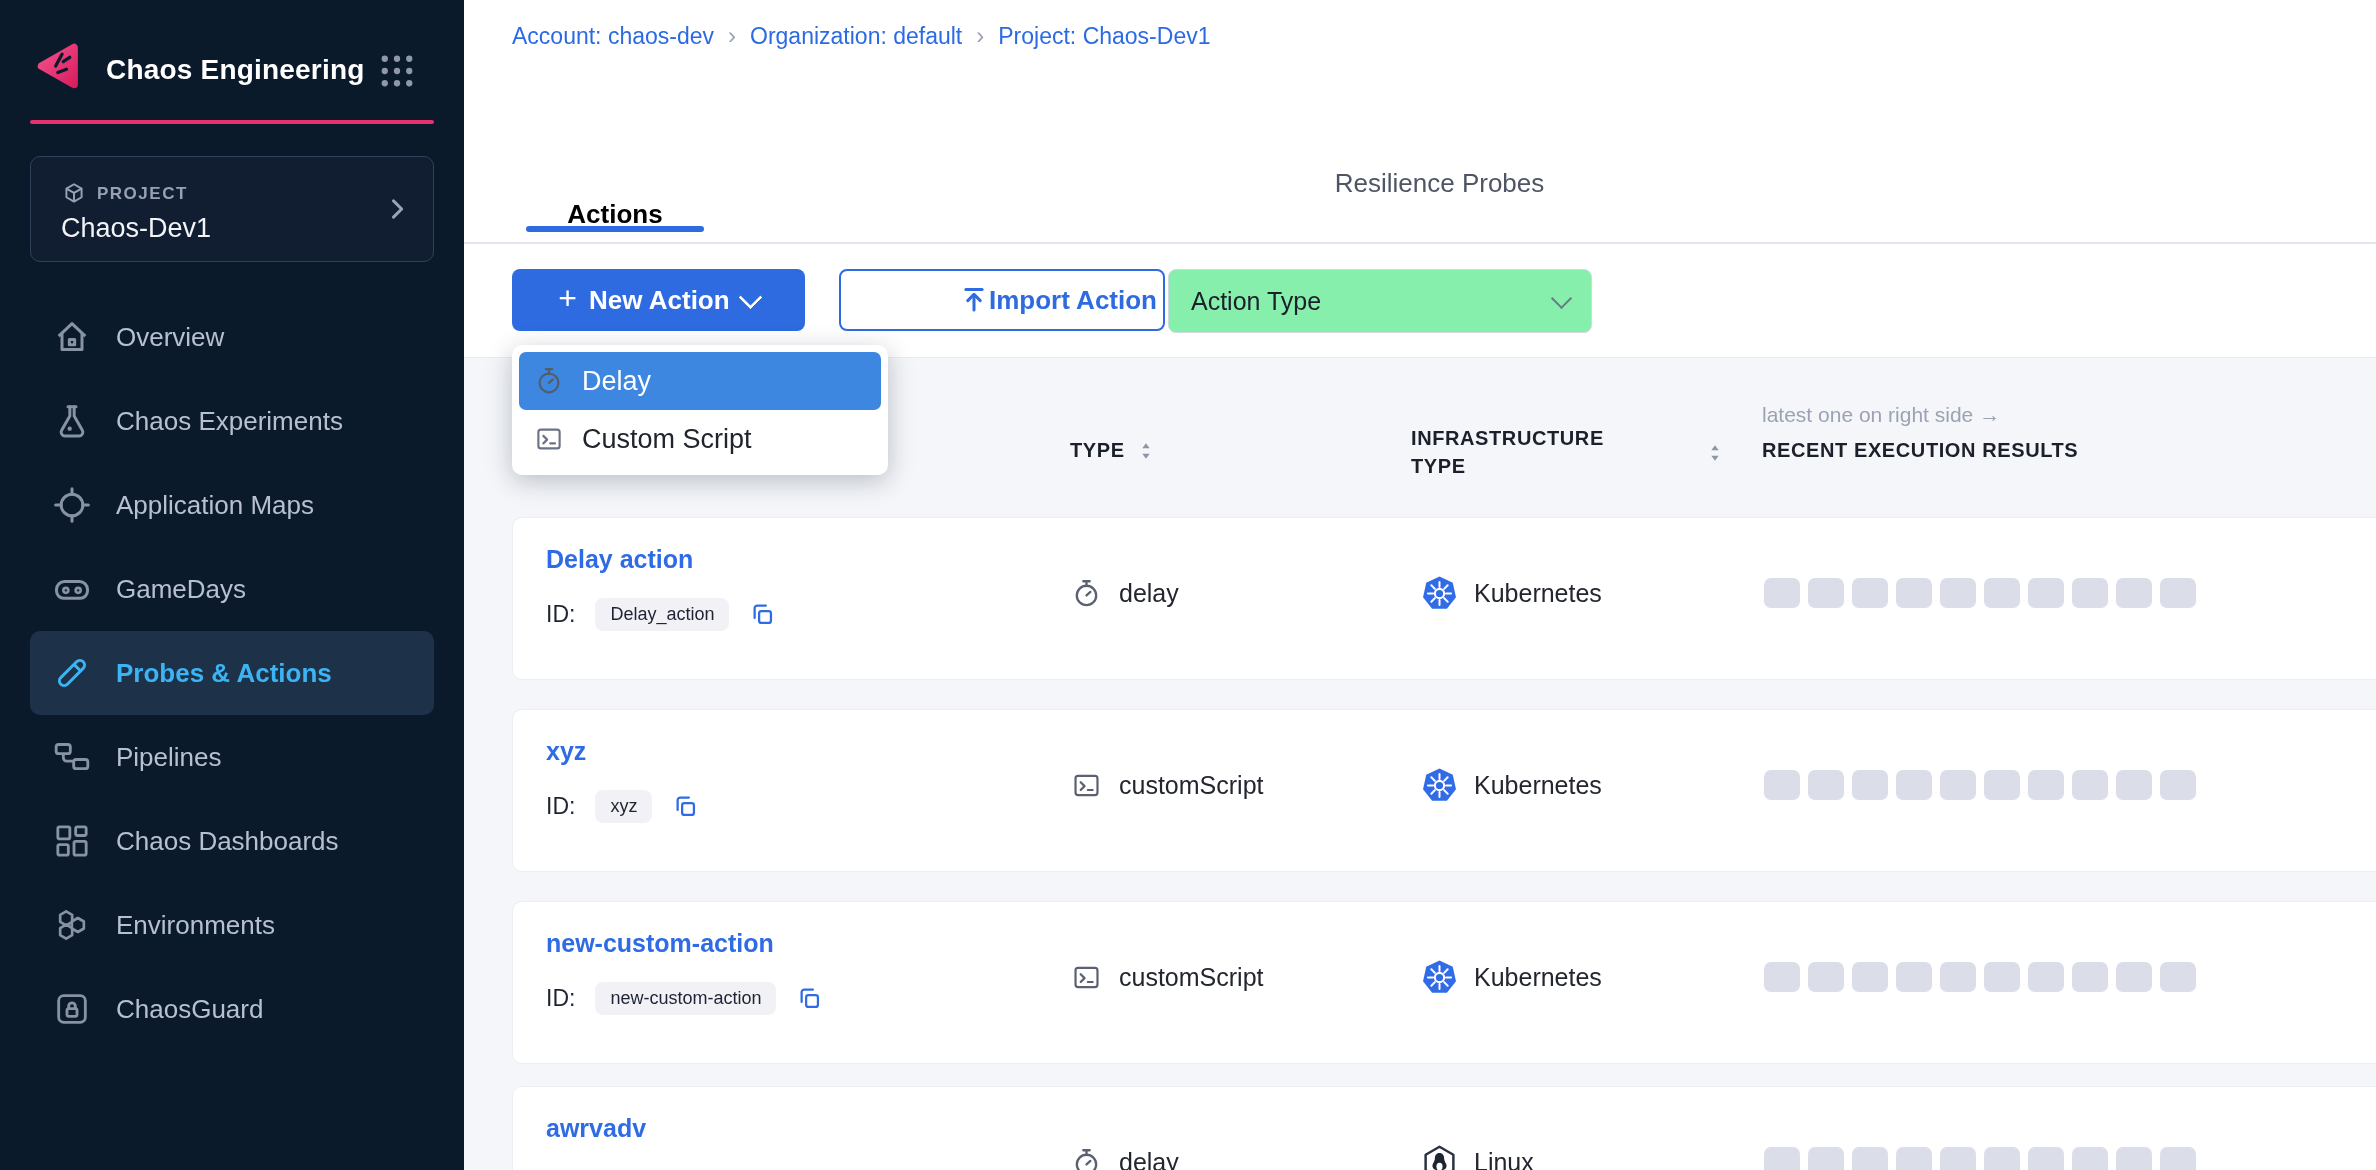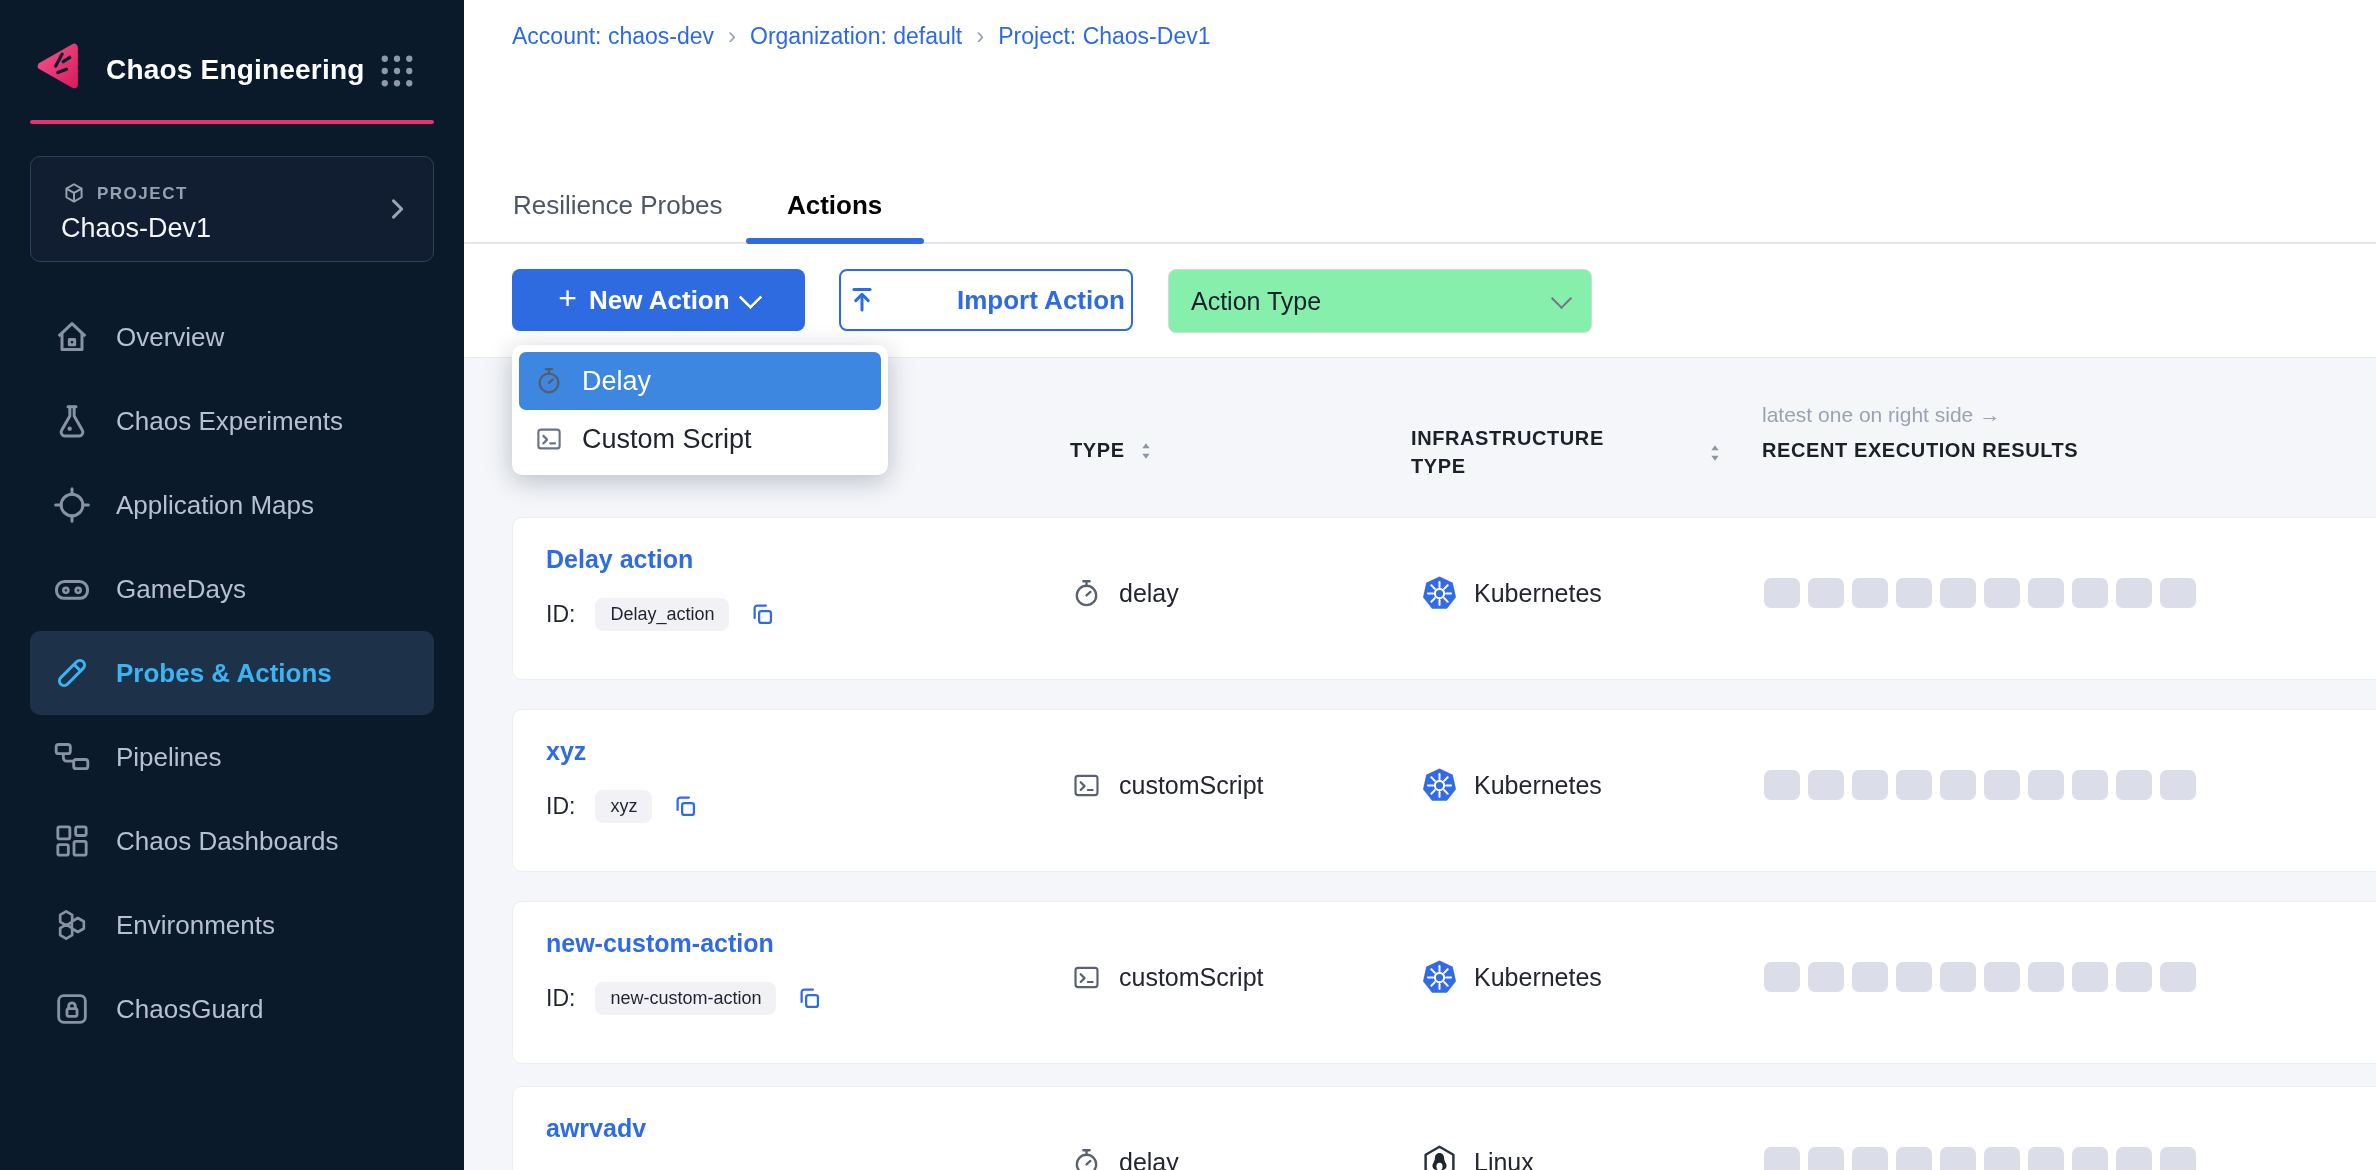--- a/index.html
+++ b/index.html
@@ -29,34 +29,34 @@
   .nav-item.active .nicon{color:#3cb4f4;}
 
   
   .main{position:absolute;left:464px;top:0;right:0;bottom:0;background:#ffffff;}
   .breadcrumb{position:absolute;left:48px;top:22px;display:flex;align-items:center;gap:14px;font-size:23px;}
   .crumb{color:#2c6ae4;cursor:pointer;}
   .crumb-sep{color:#9aa2b4;font-size:24px;}
   .page-title{position:absolute;left:48px;top:64px;font-size:37px;font-weight:700;color:#1e2433;}
 
   .tabs{position:absolute;left:0;right:0;top:168px;height:74px;border-bottom:2px solid #e2e5ec;
-    display:flex;align-items:stretch;padding-left:49px;}
+    display:flex;align-items:stretch;padding-left:49px;flex-direction:column;}
   .tab{display:flex;align-items:center;justify-content:center;font-size:26px;color:#4e5565;cursor:pointer;position:relative;}
   .tab.inactive{padding-right:10px;}
   .tab.active{width:178px;margin-left:13px;color:#000000;font-weight:700;}
   .tab.active::after{content:"";position:absolute;left:0;right:0;bottom:-2px;height:6px;background:#2e6be0;border-radius:3px;}
 
   .btn-new{position:absolute;left:48px;top:269px;width:293px;height:62px;background:#2e6be0;border:none;
     border-radius:8px;color:#fff;font-size:26px;font-weight:700;display:flex;align-items:center;justify-content:center;gap:12px;cursor:pointer;font-family:inherit;}
   .plus-glyph{font-size:32px;font-weight:400;margin-top:-3px;}
   .chev{width:14px;height:14px;border-right:3px solid currentColor;border-bottom:3px solid currentColor;
     transform:rotate(45deg);margin-top:-6px;border-radius:1px;}
-  .btn-import{position:absolute;left:375px;top:269px;width:294px;height:62px;background:#fff;
+  .btn-import{position:absolute;left:375px;top:269px;width:326px;height:62px;background:#fff;
     border:2px solid #2e6be0;border-radius:8px;color:#2e6be0;font-size:26px;font-weight:700;
-    display:flex;align-items:center;justify-content:space-between;cursor:pointer;font-family:inherit;}
+    display:flex;align-items:center;justify-content:flex-end;cursor:pointer;font-family:inherit;}
   .btn-import svg{width:30px;height:30px;}
   .select-actiontype{position:absolute;left:704px;top:269px;width:378px;height:62px;background:#86efac;
     border:1px solid #d5d8e0;border-radius:8px;display:flex;align-items:center;justify-content:space-between;
     padding:0 22px;font-size:25px;color:#1b202b;cursor:pointer;}
   .select-chev{width:13px;height:13px;border-right:2px solid #6f7787;border-bottom:2px solid #6f7787;
     transform:rotate(45deg);margin-top:-6px;}
 
   
   .menu{position:absolute;left:48px;top:345px;width:362px;background:#fff;border-radius:10px;
     box-shadow:0 6px 26px rgba(15,25,50,.25);padding:7px;z-index:30;}

